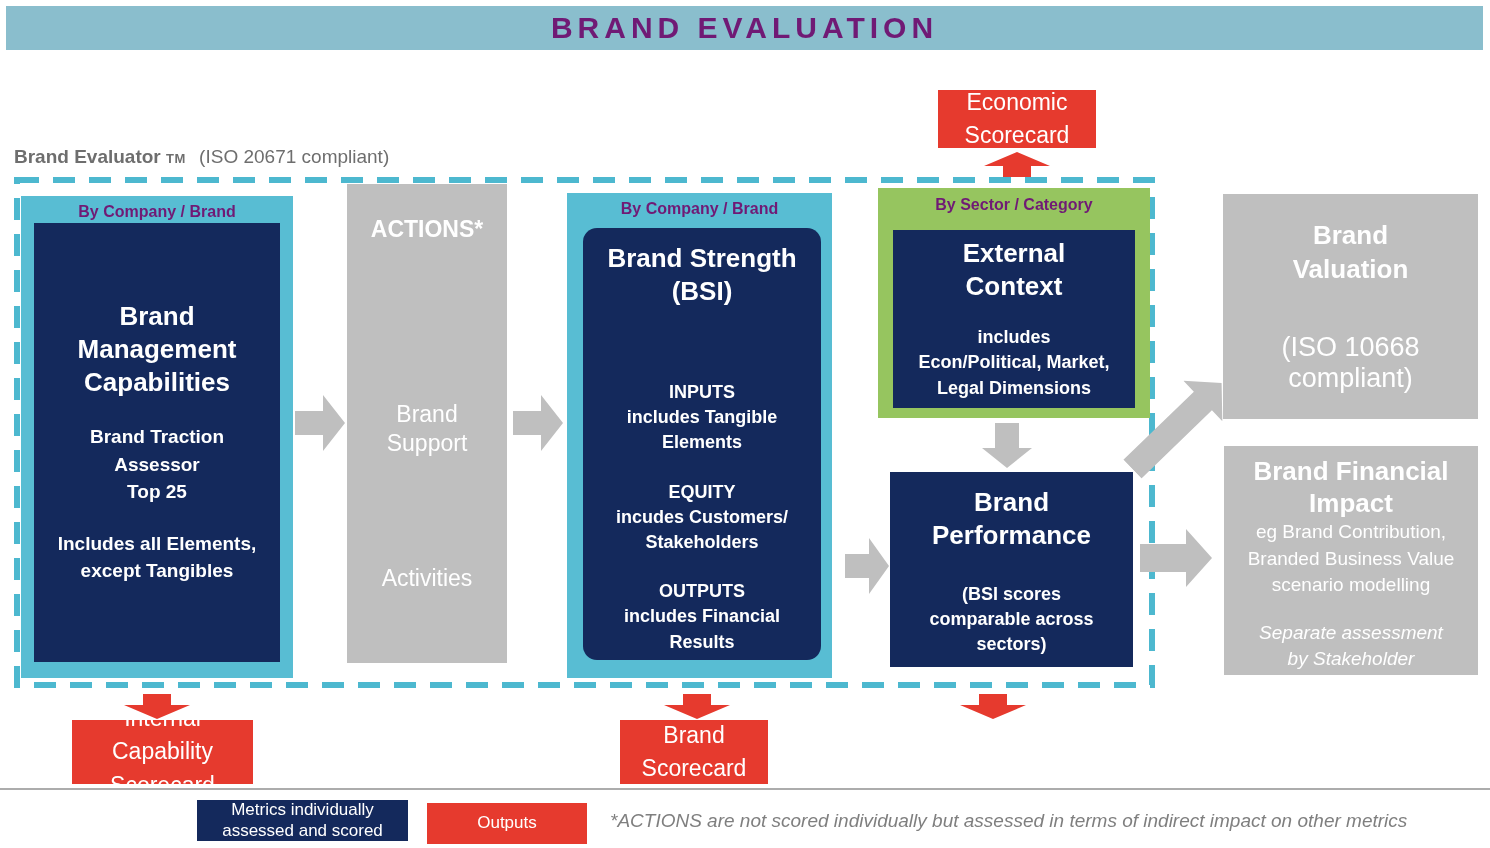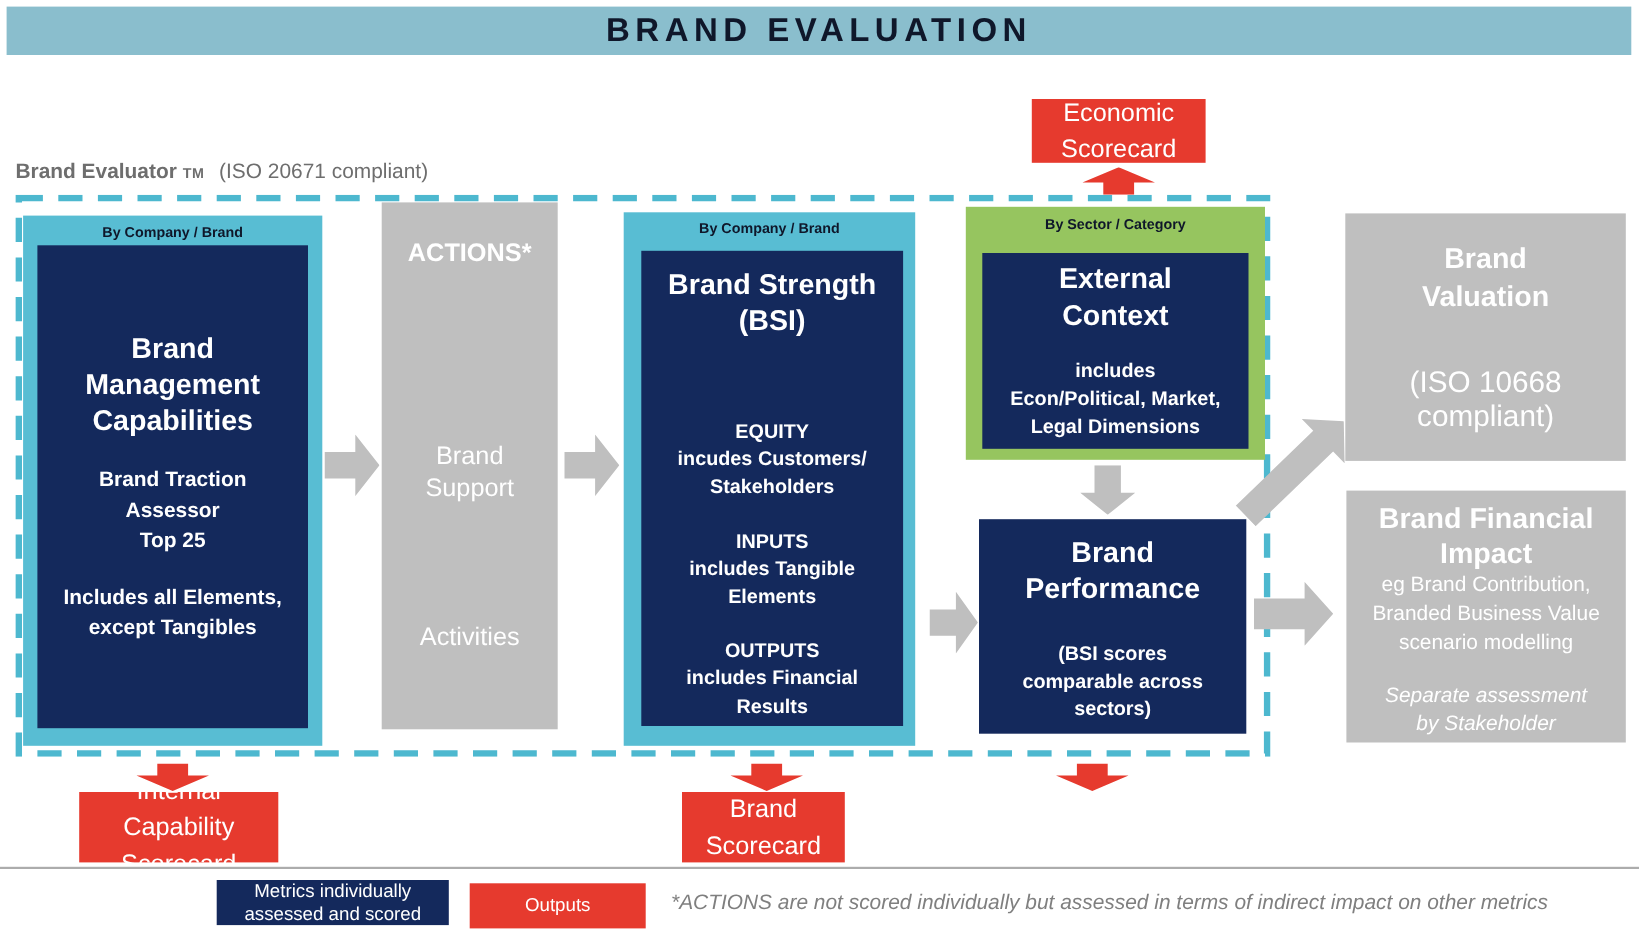--- a/index.html
+++ b/index.html
@@ -7,29 +7,29 @@
     position:relative;width:1490px;height:848px;background:#ffffff;
     font-family:"Liberation Sans",sans-serif;overflow:hidden;
   }
   .abs{position:absolute;box-sizing:border-box;}
   .pre{white-space:pre-line;}
   .center{display:flex;align-items:center;justify-content:center;text-align:center;}
   .col{display:flex;flex-direction:column;align-items:center;text-align:center;}
 
   .banner{
     left:6px;top:6px;width:1477px;height:44px;background:var(--banner);
-    color:#0f172a;font-weight:700;font-size:30px;letter-spacing:5px;justify-content:center;
+    color:#701a75;font-weight:700;font-size:30px;letter-spacing:5px;justify-content:center;
   }
   .evaluator{left:14px;top:146px;color:#6E6E6E;font-size:19px;}
   .evaluator .nm{font-weight:700;}
   .evaluator .tm{font-weight:700;font-size:13px;letter-spacing:.5px;}
   .evaluator .cmp{margin-left:8px;}
 
   .teal-wrap{background:var(--teal);text-align:center;}
-  .wrap-header{padding-top:7px;color:#0f172a;font-weight:700;font-size:13px;}
+  .wrap-header{padding-top:7px;color:#701a75;font-weight:700;font-size:16px;}
   .green-wrap{background:var(--green);text-align:center;}
   .navy-box{background:var(--navy);color:#ffffff;}
   .gray-box{background:var(--gray);color:#ffffff;}
   .red-box{background:var(--red);color:#ffffff;font-size:23px;line-height:1.45;}
 
   .box-title{font-weight:700;font-size:26px;line-height:1.27;}
   .box-sub{font-weight:700;font-size:19px;line-height:1.45;}
   .grp{font-weight:700;font-size:18px;line-height:1.4;}
 
   .actions-box{left:347px;top:184px;width:160px;height:479px;text-align:center;}
@@ -86,29 +86,29 @@
 
   <div class="abs gray-box actions-box">
     <div class="a-title">ACTIONS*</div>
     <div class="a-mid pre">Brand
 Support</div>
     <div class="a-bot">Activities</div>
   </div>
 
   <div class="abs teal-wrap" style="left:567px;top:193px;width:265px;height:485px;">
     <div class="wrap-header">By Company / Brand</div>
-    <div class="abs navy-box col" style="left:16px;top:35px;width:238px;height:432px;padding-top:14px;">
+    <div class="abs navy-box col" style="left:16px;top:35px;width:238px;height:432px;padding-top:14px;border-radius:14px;">
       <div class="box-title pre" style="margin-bottom:72px;">Brand Strength
 (BSI)</div>
+      <div class="grp pre" style="margin-bottom:24px;">INPUTS
+includes Tangible
+Elements</div>
       <div class="grp pre" style="margin-bottom:24px;">EQUITY
 incudes Customers/
 Stakeholders</div>
-      <div class="grp pre" style="margin-bottom:24px;">INPUTS
-includes Tangible
-Elements</div>
       <div class="grp pre">OUTPUTS
 includes Financial
 Results</div>
     </div>
   </div>
 
   <div class="abs green-wrap" style="left:878px;top:188px;width:272px;height:230px;">
     <div class="wrap-header" style="padding-top:8px;">By Sector / Category</div>
     <div class="abs navy-box col" style="left:15px;top:42px;width:242px;height:178px;justify-content:center;gap:22px;">
       <div class="box-title pre">External

